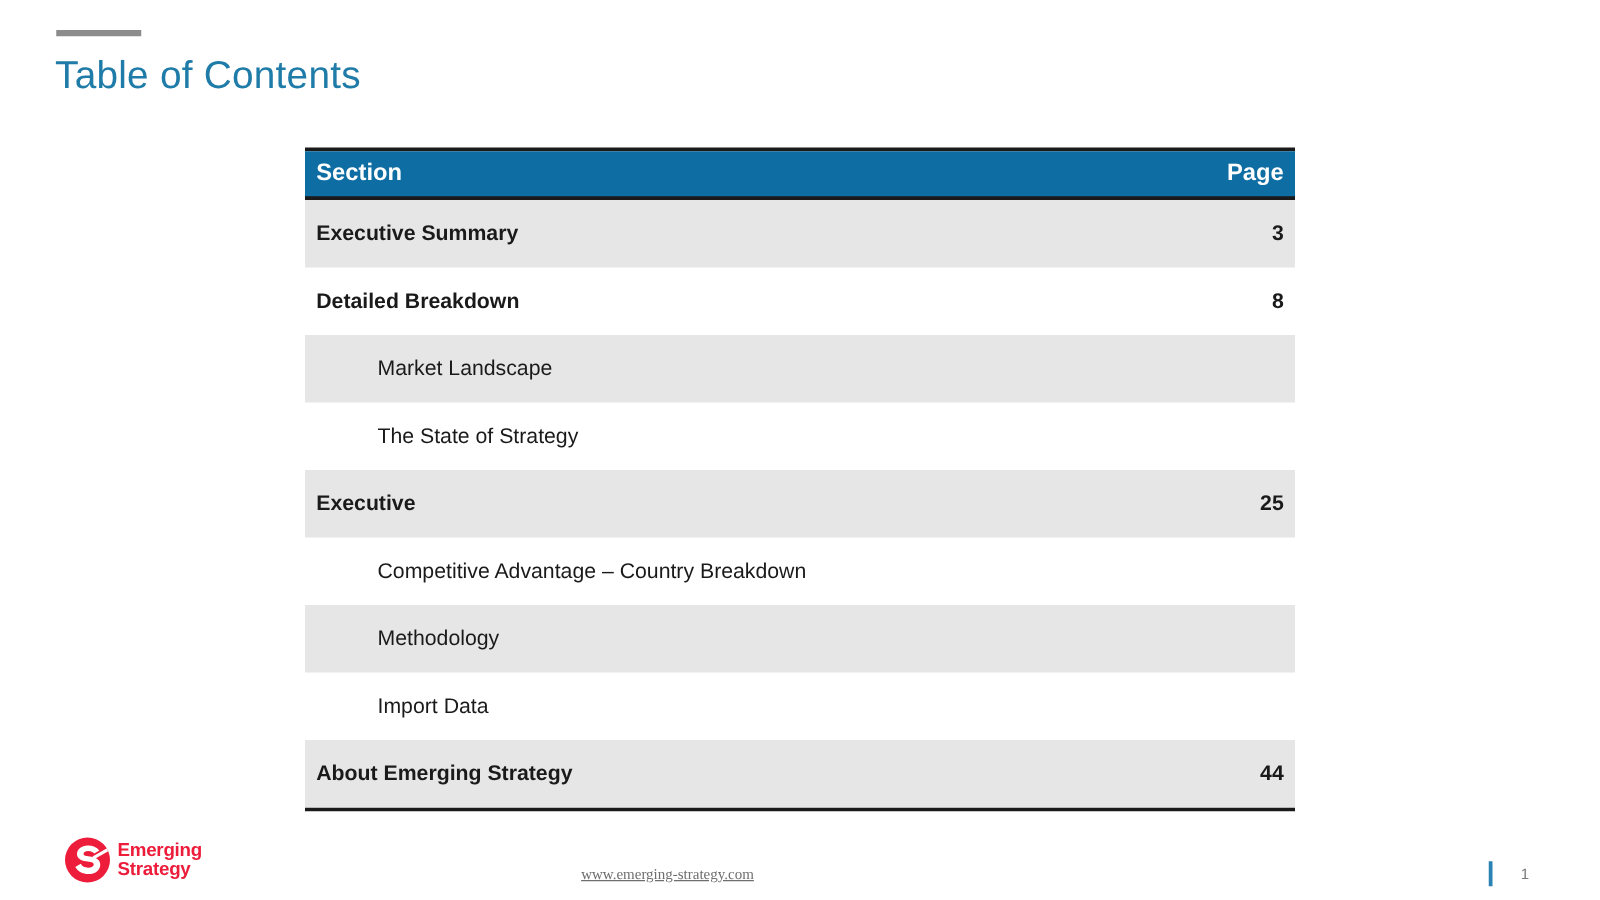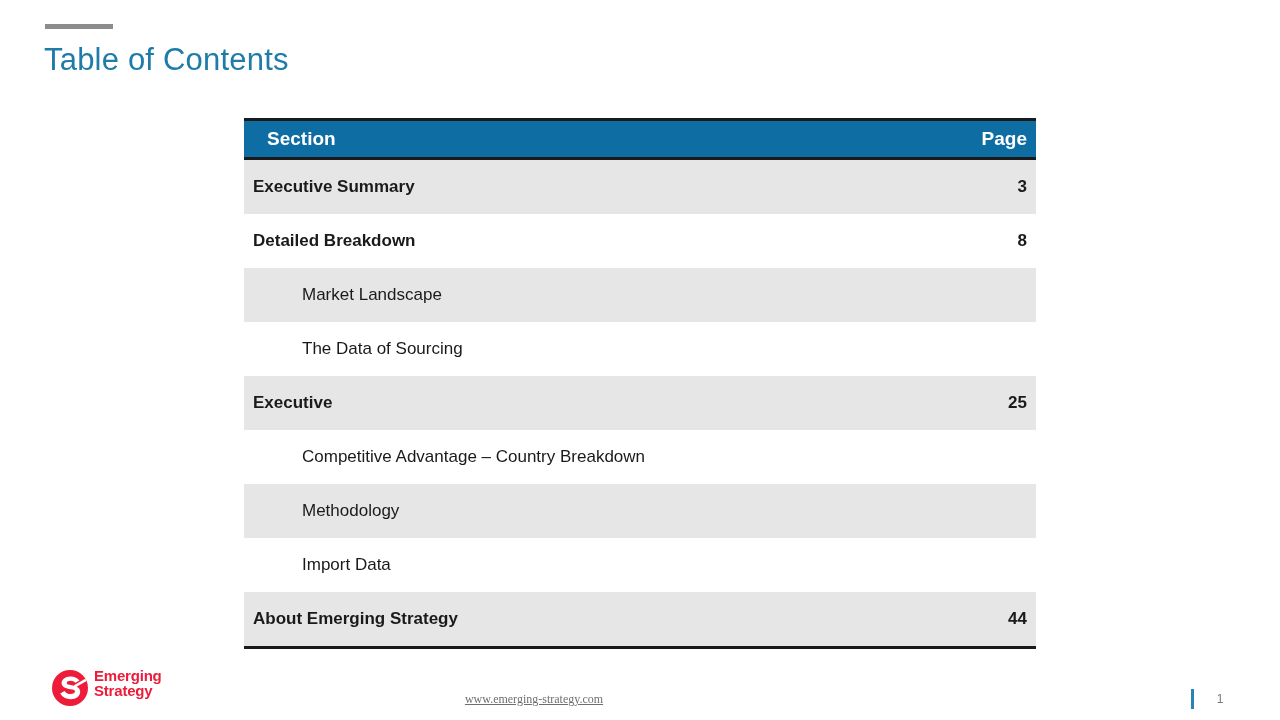--- a/index.html
+++ b/index.html
@@ -45,21 +45,21 @@
     border-bottom: 3px solid #1a1a1a;
     box-sizing: border-box;
   }
   .toc-header {
     display: flex;
     align-items: center;
     justify-content: space-between;
     height: 39px;
     background: #0e6da2;
     border-bottom: 3px solid #1a1a1a;
-    padding: 0 9px 0 23px;
+    padding: 0 9px 0 9px;
     box-sizing: border-box;
   }
   .toc-header .col-section,
   .toc-header .col-page {
     color: #ffffff;
     font-size: 19px;
     font-weight: bold;
   }
   .toc-row {
     display: flex;
@@ -91,20 +91,21 @@
     color: #1a1a1a;
     text-align: right;
   }
 
   
   .logo {
     position: absolute;
     left: 50px;
     top: 668px;
     display: flex;
+    align-items: center;
   }
   .logo-mark {
     width: 40px;
     height: 40px;
     flex: none;
   }
   .logo-text {
     margin-left: 4px;
     color: #ec1c3a;
     font-size: 15px;
@@ -161,21 +162,21 @@
       </div>
       <div class="toc-row level-1">
         <span class="label">Detailed Breakdown</span>
         <span class="page">8</span>
       </div>
       <div class="toc-row level-2 band">
         <span class="label">Market Landscape</span>
         <span class="page"></span>
       </div>
       <div class="toc-row level-2">
-        <span class="label">The Data of Sourcing</span>
+        <span class="label">The State of Strategy</span>
         <span class="page"></span>
       </div>
       <div class="toc-row level-1 band">
         <span class="label">Executive</span>
         <span class="page">25</span>
       </div>
       <div class="toc-row level-2">
         <span class="label">Competitive Advantage – Country Breakdown</span>
         <span class="page"></span>
       </div>

